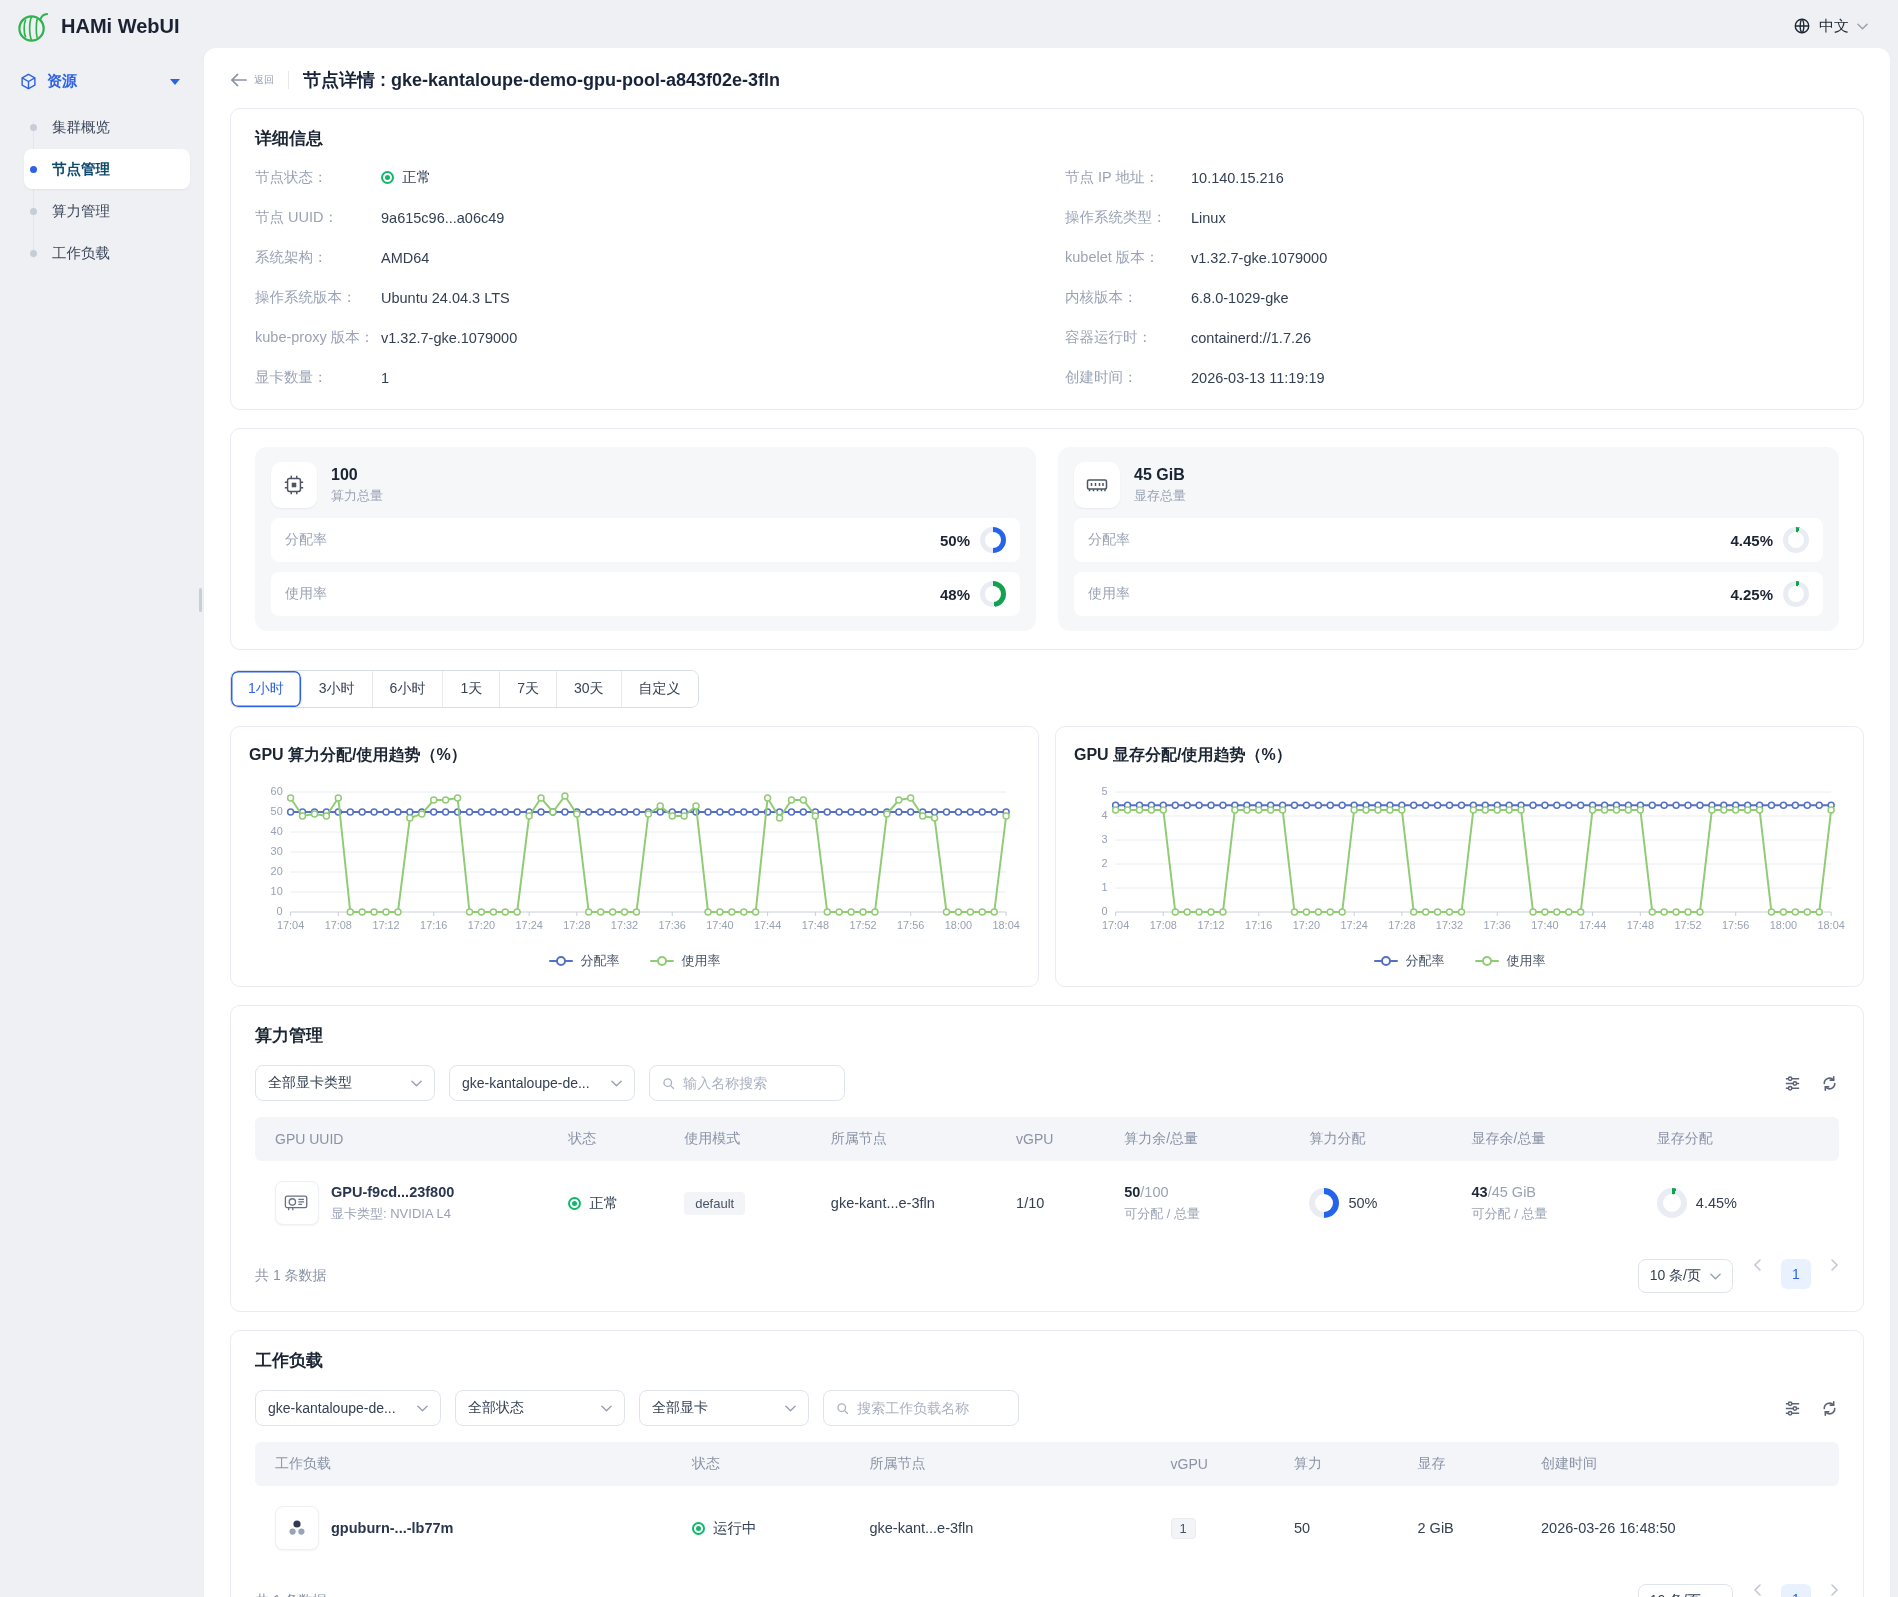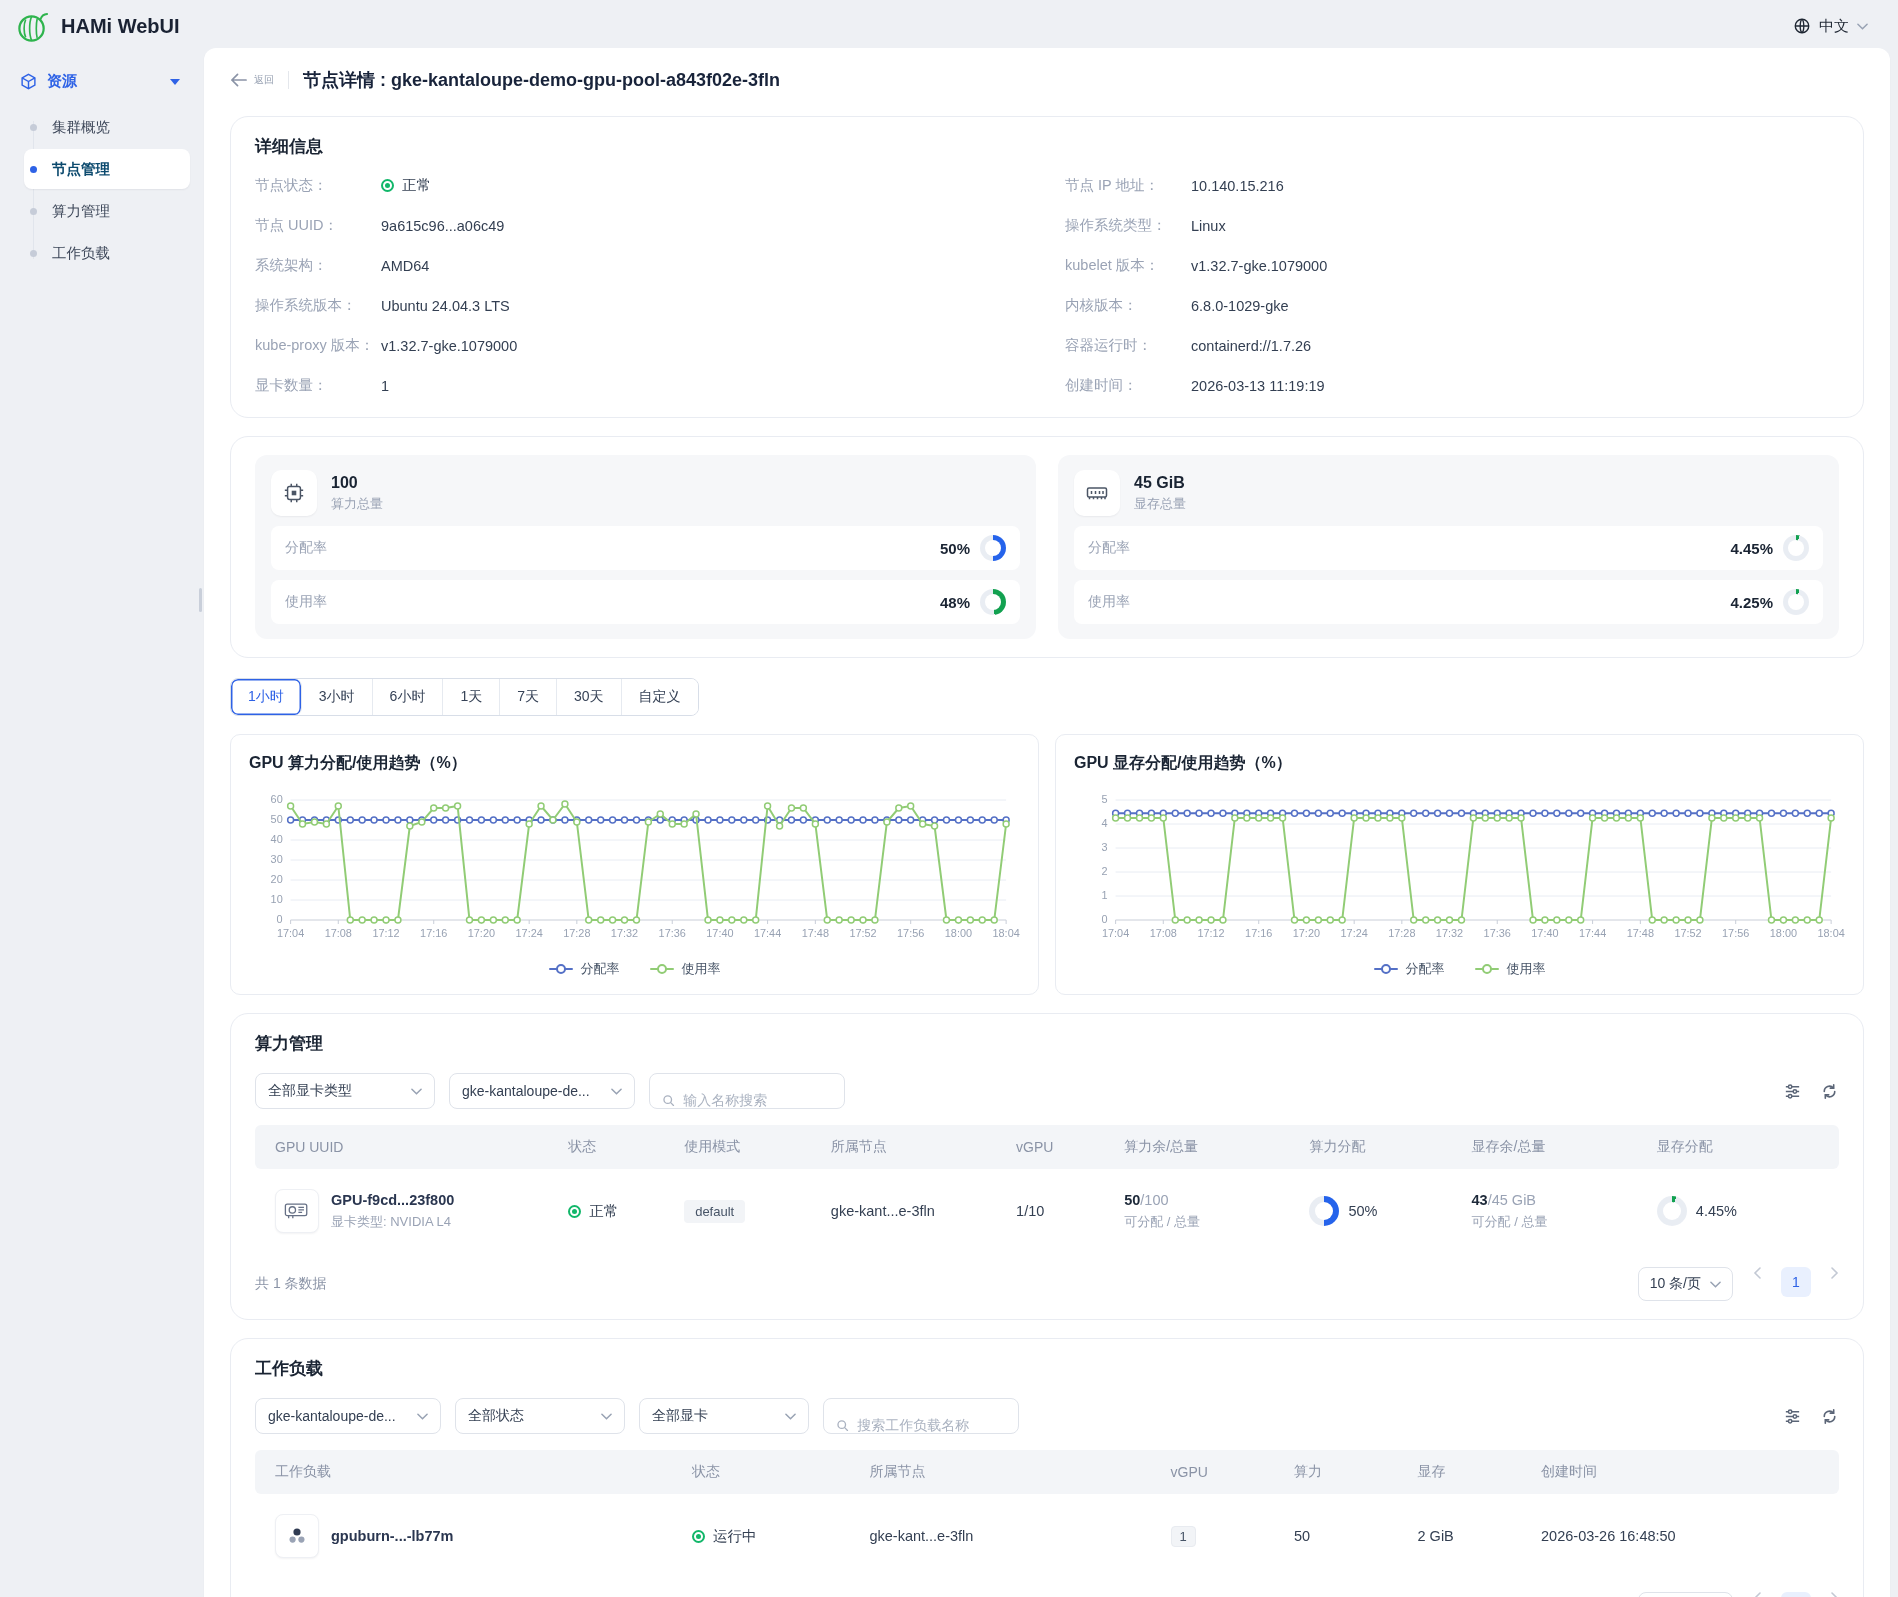--- a/index.html
+++ b/index.html
@@ -20,21 +20,21 @@
 .tree-item::before{content:"";position:absolute;left:6px;width:7px;height:7px;border-radius:50%;background:#c6ccd8;z-index:1}
 .tree-item.active{background:#fff;color:#0c4a6e;font-weight:600;box-shadow:0 1px 2px rgba(16,24,40,.06)}
 .tree-item.active::before{background:#2e62e6}
 .handle{position:absolute;right:-2px;top:540px;width:3px;height:24px;background:#c9cfda;border-radius:2px;cursor:col-resize}
 
 .main{flex:1;background:#fff;border-radius:12px;margin:0 8px 10px 4px;box-shadow:0 1px 2px rgba(16,24,40,.04);padding-bottom:6px}
 .page-head{display:flex;align-items:center;gap:14px;padding:20px 26px 16px 26px}
 .back{display:flex;gap:7px;color:#98a2b3;font-size:10px;align-items:center;cursor:pointer}
 .vdiv{width:1px;height:18px;background:#e4e7ec}
 .page-title{font-size:18px;font-weight:700;color:#18233a}
-.card{border:1px solid #e9ecf2;border-radius:18px;margin:8px 26px 18px 26px;padding:18px 24px}
+.card{border:1px solid #e9ecf2;border-radius:10px;margin:0 26px 18px 26px;padding:18px 24px}
 .card-title{font-size:17px;font-weight:700;margin-bottom:18px;color:#1a2433}
 
 .detail-grid{display:grid;grid-template-columns:1fr 1fr;row-gap:21px;column-gap:36px;padding-bottom:4px}
 .field{display:flex;align-items:center;font-size:14.5px}
 .field .lbl{width:126px;color:#9aa3b5;flex:none}
 .field .val{color:#333f52}
 .status{display:inline-flex;align-items:center;gap:8px}
 .dot{width:13px;height:13px;border-radius:50%;border:2px solid #12b76a;position:relative;flex:none}
 .dot::after{content:"";position:absolute;inset:2px;background:#12b76a;border-radius:50%}
 
@@ -62,21 +62,21 @@
 .chart-title{font-size:16px;font-weight:700;margin-bottom:12px;color:#1a2433}
 .ctick{font-size:11px;fill:#98a2b3}
 .legend{display:flex;justify-content:center;gap:30px;padding:4px 0 8px}
 .legend-item{display:flex;align-items:center;gap:8px;font-size:13px;color:#475467;cursor:pointer}
 .lmark{width:24px;height:2.5px;position:relative;border-radius:2px;background:currentColor}
 .lmark::after{content:"";position:absolute;left:50%;top:50%;transform:translate(-50%,-50%);width:6px;height:6px;border-radius:50%;background:#fff;border:2px solid currentColor}
 .legend-label{color:#475467}
 
 .filters{display:flex;gap:14px;margin-bottom:16px;align-items:center}
 .select{display:flex;align-items:center;justify-content:space-between;border:1px solid #dfe3ea;border-radius:8px;height:36px;padding:0 12px;font-size:14px;color:#333f52;background:#fff;gap:10px;cursor:pointer}
-.search{display:flex;align-items:flex-end;gap:8px;border:1px solid #dfe3ea;border-radius:8px;height:36px;padding:0 12px;background:#fff}
+.search{display:flex;align-items:center;gap:8px;border:1px solid #dfe3ea;border-radius:8px;height:36px;padding:0 12px;background:#fff}
 .search input{border:none;outline:none;width:100%;font-size:14px;color:#333f52;background:transparent}
 .search input::placeholder{color:#aab2c0}
 .toolbar{margin-left:auto;display:flex;gap:18px;align-items:center;color:#5b6577}
 .icon-btn{cursor:pointer;display:flex;align-items:center;justify-content:center}
 .thead{display:flex;background:#f3f5f8;border-radius:6px;height:44px;align-items:center;color:#8a93a6;font-size:14px;padding:0 20px}
 .trow{display:flex;align-items:center;min-height:84px;padding:6px 20px;font-size:14.5px;color:#333f52}
 .cell{padding-right:8px}
 
 .c1{width:19%}.c2{width:7.5%}.c3{width:9.5%}.c4{width:12%}.c5{width:7%}.c6{width:12%}.c7{width:10.5%}.c8{width:12%}.c9{width:10.5%}
 

